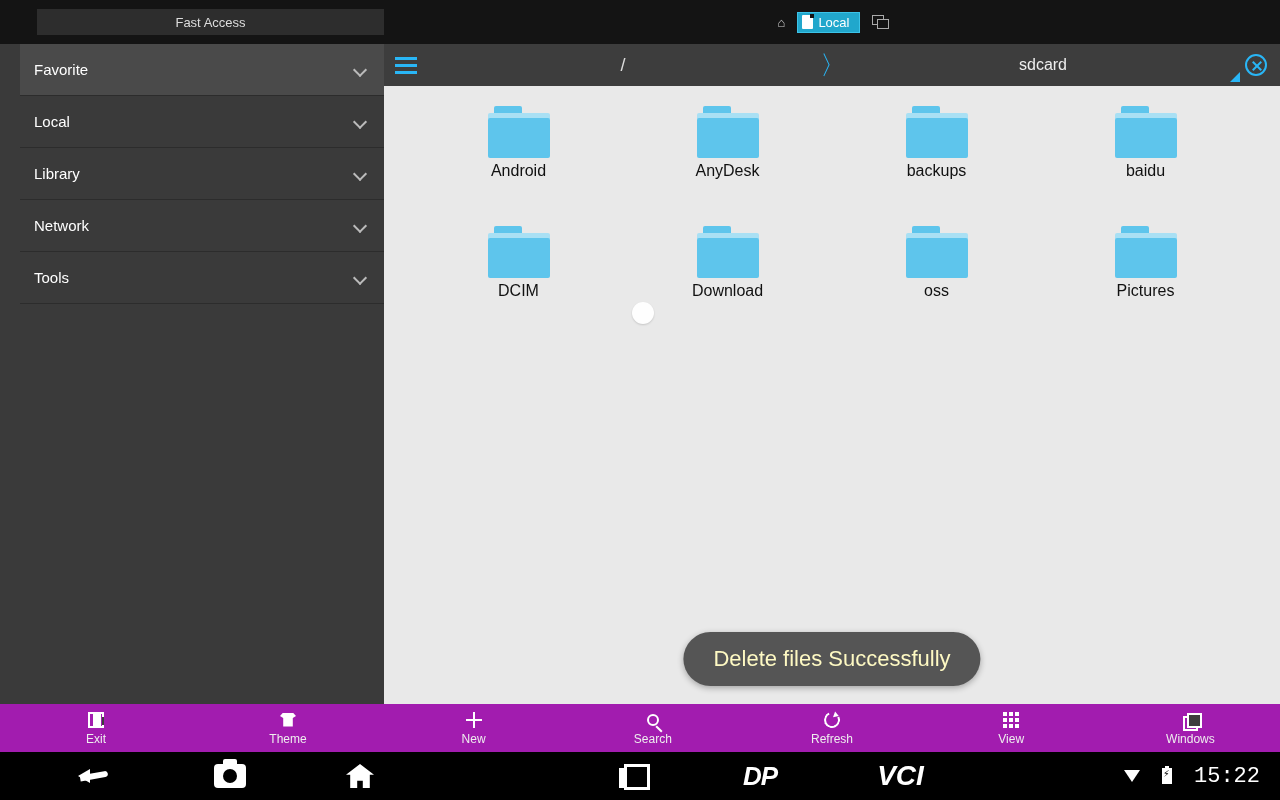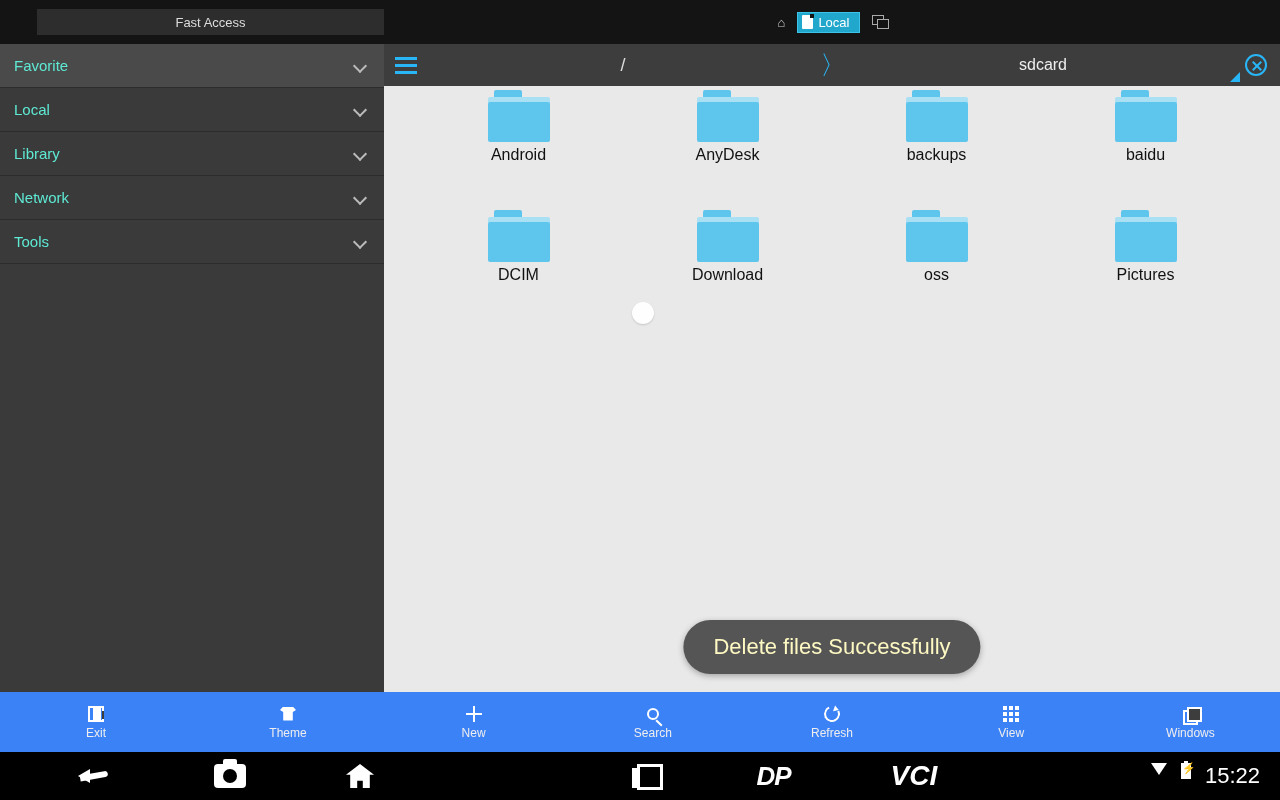--- a/index.html
+++ b/index.html
@@ -5,21 +5,21 @@
   * { box-sizing: border-box; margin: 0; padding: 0; }
   html, body { width: 1280px; height: 800px; overflow: hidden; font-family: "Segoe UI", Arial, sans-serif; background: #000; }
   .root { width: 1280px; height: 800px; display: flex; flex-direction: column; }
   .content-area { flex: 1; display: flex; min-height: 0; }
   
   
   .sidebar { width: 384px; background: #3a3a3a; display: flex; flex-direction: column; }
   .topbar-left { height: 44px; background: #141414; display:flex; align-items:center; justify-content:center; }
   .fast-access-hdr { height: 26px; background: #2d2d2d; color: #ddd; font-size: 13px; display: flex; align-items: center; justify-content: center; margin:0 0 0 0; }
   .side-list { flex:1; background:#3a3a3a; }
-  .side-item { height: 44px; padding: 0 14px; display:flex; align-items:center; justify-content:space-between; color:#5eead4; font-size:15px; border-bottom: 1px solid #2c2c2c; cursor:pointer; }
+  .side-item { height: 52px; padding: 0 14px; display:flex; align-items:center; justify-content:space-between; color:#ffffff; font-size:15px; border-bottom: 1px solid #2c2c2c; cursor:pointer;margin-left:20px; }
   .side-item.active { background:#4a4a4a; }
   .chev-down { width: 18px; height: 18px; position: relative; }
   .chev-down::before { content:""; position:absolute; left:3px; top:4px; width:8px; height:8px; border-right:2px solid #bbb; border-bottom:2px solid #bbb; transform: rotate(45deg); }
   
   
   .main { flex:1; display:flex; flex-direction:column; position:relative; background:#e9e9e9; }
   .tab-strip { height: 44px; background:#141414; display:flex; align-items:center; justify-content:center; gap:12px; color:#ccc; font-size:13px; }
   .tab-strip .home-ico { font-size:13px; }
   .tab-chip { background:#21a7cc; color:#fff; padding:2px 10px 2px 4px; display:inline-flex; align-items:center; gap:5px; border:1px solid #3cc3e8; font-size:13px; }
   .sd-ico { width:11px; height:14px; background:#fff; display:inline-block; border-radius:1px; position:relative; }
@@ -33,34 +33,34 @@
   .hamburger span{ width:22px; height:3px; background:#29b6f6; display:block; }
   .crumb-root { flex:1; text-align:center; font-size:18px; }
   .crumb-sep { width:30px; text-align:center; font-size:26px; color:#29b6f6; font-weight:300; }
   .crumb-cur { flex:1; text-align:center; color:#eee; }
   .path-tri { position:absolute; right:40px; bottom:4px; width:0;height:0;border-right:10px solid #29b6f6;border-top:10px solid transparent; }
   .close-btn { width:36px; height:36px; margin-right:6px; display:flex; align-items:center; justify-content:center; cursor:pointer; }
   .close-circ { width:22px;height:22px;border:2px solid #29b6f6;border-radius:50%; position:relative;}
   .close-circ::before,.close-circ::after{content:"";position:absolute;left:4px;top:9px;width:12px;height:2px;background:#29b6f6;}
   .close-circ::before{transform:rotate(45deg);} .close-circ::after{transform:rotate(-45deg);}
   
-  .files-grid { flex:1; background:#e9e9e9; padding:0 30px; display:grid; grid-template-columns: repeat(4, 1fr); grid-auto-rows: 120px; gap:0px; }
+  .files-grid { flex:1; background:#e9e9e9; padding:16px 30px; display:grid; grid-template-columns: repeat(4, 1fr); grid-auto-rows: 120px; gap:0px; }
   .file-item { display:flex; flex-direction:column; align-items:center; cursor:pointer; }
   .folder-ico { width:62px; height:50px; position:relative; margin-top:4px; }
   .folder-ico .tab { position:absolute; left:6px; top:0; width:28px; height:10px; background:#5ec5ec; border-radius:2px 2px 0 0; }
   .folder-ico .lid { position:absolute; left:0; top:7px; width:62px; height:6px; background:#a9e0f4; border-radius:2px 2px 0 0; }
   .folder-ico .body { position:absolute; left:0; top:12px; width:62px; height:40px; background:#5ec5ec; border-radius:2px; }
   .file-label { margin-top:6px; font-size:16px; color:#111; }
   
   .spinner-dot { position:absolute; left:248px; top:302px; width:22px; height:22px; background:#fefefe; border-radius:50%; box-shadow:0 1px 2px rgba(0,0,0,.15);}
   
   .toast { position:absolute; left:50%; transform:translateX(-50%); bottom:18px; background:#555; color:#fef9c3; font-size:22px; padding:14px 30px; border-radius:30px; box-shadow:0 2px 6px rgba(0,0,0,.3);}
   
   
-  .toolbar { height: 60px; background:#3b82f6; display:flex; }
+  .toolbar { height: 48px; background:#a21caf; display:flex; }
   .tool-seg { flex:0 0 384px; display:flex; }
   .tool-seg2 { flex:1; display:flex; }
   .tool-btn { flex:1; display:flex; flex-direction:column; align-items:center; justify-content:center; color:#eee; font-size:12px; gap:3px; cursor:pointer; }
   .tool-btn .ic { width:18px; height:18px; display:flex; align-items:center; justify-content:center; font-size:17px; color:#fff; }
   .ic-exit { width:16px;height:16px;border:2px solid #fff; position:relative;}
   .ic-exit::after{content:"";position:absolute;right:-2px;top:3px;width:2px;height:8px;background:#3d3d3d;}
   .ic-exit::before{content:"";position:absolute;left:3px;top:0;width:8px;height:14px;background:#fff;}
   .ic-theme{ width:16px;height:14px;background:#fff;clip-path:polygon(20% 0,80% 0,100% 25%,80% 40%,80% 100%,20% 100%,20% 40%,0 25%);}
   .ic-settings{ width:18px;height:18px;background:#fff;border-radius:50%;position:relative;clip-path:polygon(50% 0,62% 12%,80% 6%,85% 24%,100% 32%,92% 50%,100% 68%,85% 76%,80% 94%,62% 88%,50% 100%,38% 88%,20% 94%,15% 76%,0 68%,8% 50%,0 32%,15% 24%,20% 6%,38% 12%);}
   .ic-settings::after{content:"";position:absolute;left:5px;top:5px;width:8px;height:8px;background:#3d3d3d;border-radius:50%;}
@@ -74,21 +74,21 @@
   .ic-view{width:16px;height:16px;display:grid;grid-template-columns:repeat(3,4px);grid-template-rows:repeat(3,4px);gap:2px;}
   .ic-view span{background:#fff;}
   .ic-windows{width:14px;height:14px;position:relative;}
   .ic-windows::before{content:"";position:absolute;left:0;top:3px;width:11px;height:11px;border:2px solid #fff;}
   .ic-windows::after{content:"";position:absolute;left:4px;top:0;width:11px;height:11px;border:2px solid #fff;background:#3d3d3d;}
   
   
   .navbar { height: 48px; background:#000; display:flex; align-items:center; color:#fff; padding:0 20px; gap:0; }
   .nav-left { flex:1; display:flex; gap:100px; align-items:center; padding-left:60px;}
   .nav-mid { flex:1; display:flex; gap:100px; align-items:center; justify-content:flex-start;margin-left:34px; }
-  .nav-right { display:flex; gap:14px; font-size:22px; font-weight:500; }
+  .nav-right { display:flex; align-items:center; gap:22px; font-size:22px; font-weight:500;font-family:Liberation Mono, monospace; }
   .ico-back{width:34px;height:22px;position:relative;}
   .ico-back::before{content:"";position:absolute;left:0;top:8px;width:28px;height:6px;background:#fff;border-radius:0 6px 6px 0;transform:rotate(-10deg);}
   .ico-back::after{content:"";position:absolute;left:-2px;top:4px;width:0;height:0;border-right:12px solid #fff;border-top:7px solid transparent;border-bottom:7px solid transparent;}
   .ico-camera{width:32px;height:24px;background:#fff;border-radius:4px;position:relative;}
   .ico-camera::before{content:"";position:absolute;left:9px;top:-5px;width:14px;height:6px;background:#fff;border-radius:2px 2px 0 0;}
   .ico-camera::after{content:"";position:absolute;left:9px;top:5px;width:14px;height:14px;border-radius:50%;background:#000;}
   .ico-home{width:28px;height:24px;background:#fff;position:relative;clip-path:polygon(50% 0,100% 45%,85% 45%,85% 100%,60% 100%,60% 70%,40% 70%,40% 100%,15% 100%,15% 45%,0 45%);}
   .ico-recent{width:24px;height:24px;position:relative;}
   .ico-recent::before{content:"";position:absolute;left:0;top:4px;width:20px;height:20px;background:#fff;}
   .ico-recent::after{content:"";position:absolute;left:5px;top:0;width:20px;height:20px;border:3px solid #fff;background:#000;}

